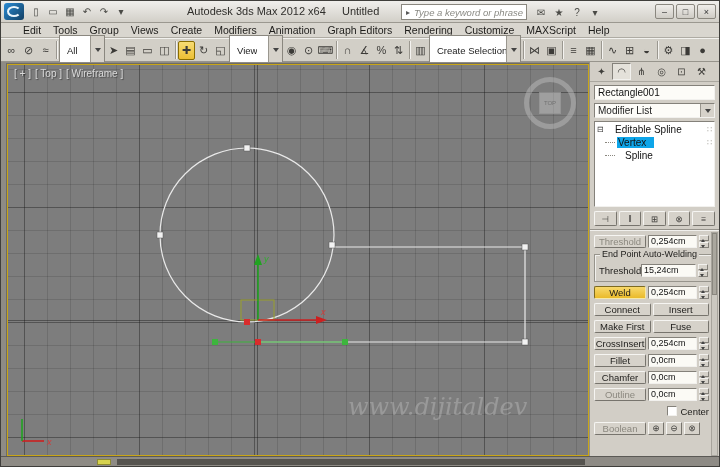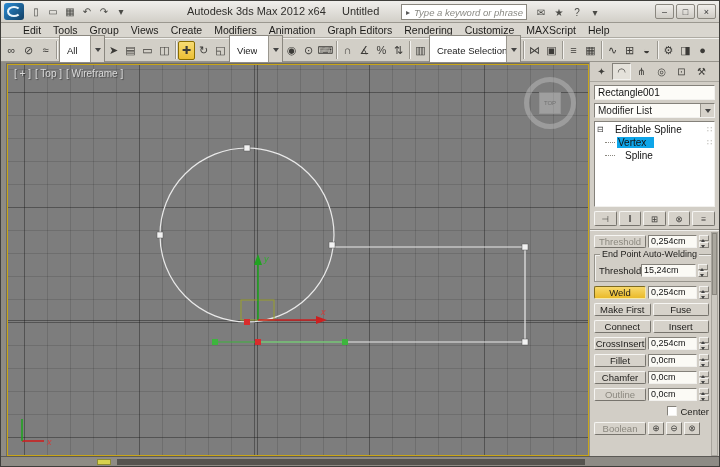--- a/index.html
+++ b/index.html
@@ -295,20 +295,21 @@
           <rect class="vert" x="514" y="179" width="6" height="6"></rect>
           <rect class="vert" x="514" y="274" width="6" height="6"></rect>
           <rect class="vert-sel" x="236" y="254" width="6" height="6"></rect>
           <rect class="vert-sel" x="247" y="274" width="6" height="6"></rect>
 
           <line class="axis-x" x1="14" y1="376" x2="36" y2="376"></line>
           <line class="axis-y" x1="14" y1="376" x2="14" y2="354"></line>
           <text class="lbl-x" x="39" y="380">x</text>
         </svg>
 
+        <div class="watermark">www.dijitaldev</div>
 
         <div class="viewcube">
           <div class="vc-ring"></div>
           <div class="vc-face">TOP</div>
         </div>
 
         <div class="vp-label">
           <span>[ + ]</span>
           <span>[ Top ]</span>
           <span>[ Wireframe ]</span>
@@ -384,26 +385,26 @@
       <div class="prow">
         <div class="pbtn hl w52">Weld</div>
         <div class="val">0,254cm</div>
         <div class="spin">
             <span class="su"></span>
             <span class="sd"></span>
           </div>
       </div>
 
       <div class="prow">
+        <div class="pbtn half">Connect</div>
+        <div class="pbtn half">Insert</div>
+      </div>
+      <div class="prow">
         <div class="pbtn half">Make First</div>
         <div class="pbtn half">Fuse</div>
-      </div>
-      <div class="prow">
-        <div class="pbtn half">Connect</div>
-        <div class="pbtn half">Insert</div>
       </div>
 
       <div class="prow">
         <div class="pbtn w52">CrossInsert</div>
         <div class="val">0,254cm</div>
         <div class="spin">
             <span class="su"></span>
             <span class="sd"></span>
           </div>
       </div>

